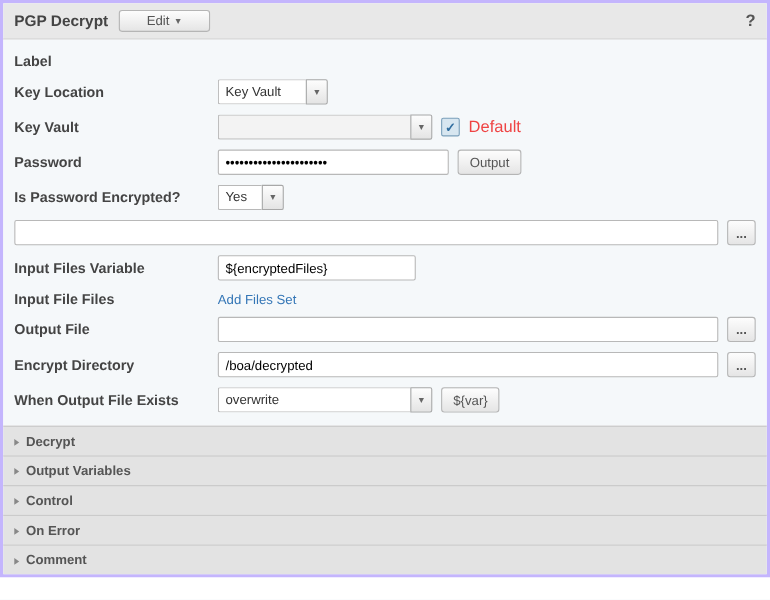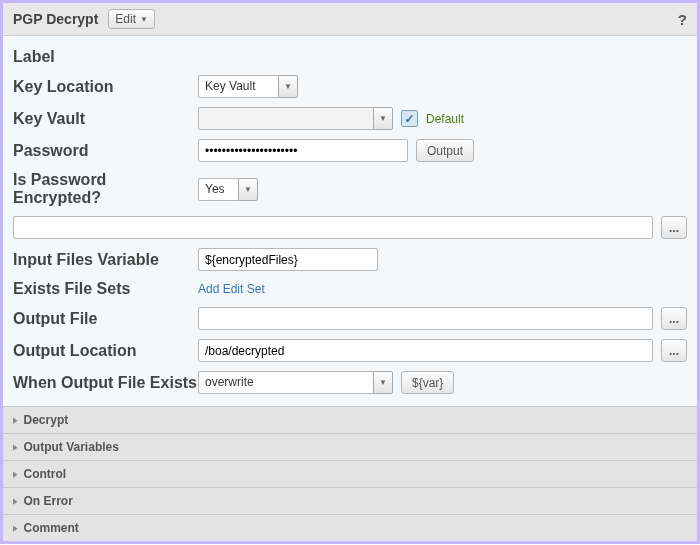--- a/index.html
+++ b/index.html
@@ -1,34 +1,34 @@
 <!DOCTYPE html>
 <html><head>
 <meta charset="utf-8">
 <style>
 * { box-sizing: border-box; margin: 0; padding: 0; }
 body { font-family: "Segoe UI", Tahoma, Arial, sans-serif; font-size: 12px; color: #333; background: #fff; width: 700px; }
 .panel { border: 3px solid #c4b5fd; margin: 0; }
 .header { background: #e8e8e8; border-bottom: 1px solid #cfcfcf; padding: 6px 10px; display: flex; align-items: center; }
 .header-title { font-weight: bold; font-size: 14px; color: #444; margin-right: 10px; }
-.edit-btn { background: linear-gradient(#fdfdfd, #e5e5e5); border: 1px solid #b5b5b5; border-radius: 3px; padding: 2px 6px; display: flex; align-items: center; gap: 4px; cursor: pointer; font-size: 12px; color: #555; }
+.edit-btn { background: linear-gradient(#fdfdfd, #e5e5e5); border: 1px solid #b5b5b5; border-radius: 3px; padding: 2px 24px; display: flex; align-items: center; gap: 4px; cursor: pointer; font-size: 12px; color: #555; }
 .help-icon { margin-left: auto; font-weight: bold; color: #555; font-size: 15px; cursor: pointer; }
 .form { padding: 12px 10px; background: #f5f8fa; }
 .row { display: flex; align-items: center; margin-bottom: 9px; }
-.row-label { width: 185px; font-size: 16px; color: #444; font-weight: bold; }
+.row-label { width: 185px; font-size: 13px; color: #444; font-weight: bold; }
 .row-controls { display: flex; align-items: center; gap: 8px; flex: 1; }
 input[type=text], input[type=password] { border: 1px solid #b8b8b8; border-radius: 2px; padding: 3px 6px; font-size: 12px; height: 23px; background: #fff; font-family: inherit; }
 .select { display: flex; }
 .select-field { border: 1px solid #b8b8b8; border-right: none; border-radius: 2px 0 0 2px; padding: 3px 6px; height: 23px; background: #fff; font-size: 12px; }
 .select-field.ro { background: #f3f3f3; }
 .select-arrow { border: 1px solid #a8a8a8; border-radius: 0 2px 2px 0; background: linear-gradient(#fdfdfd, #e4e4e4); width: 20px; height: 23px; display: flex; align-items: center; justify-content: center; cursor: pointer; }
 .btn { background: linear-gradient(#fdfdfd, #e5e5e5); border: 1px solid #b5b5b5; border-radius: 3px; padding: 3px 10px; font-size: 12px; color: #555; cursor: pointer; height: 23px; }
 .browse-btn { width: 26px; padding: 0; font-weight: bold; text-align: center; }
 .checkbox { width: 17px; height: 17px; border: 1px solid #7a9fba; border-radius: 2px; background: #d7e6f0; display: inline-flex; align-items: center; justify-content: center; color: #2f6d9f; font-weight: bold; font-size: 12px; }
-.check-label { font-size: 12px; color: #4d7c0f; }
+.check-label { font-size: 15px; color: #ef4444; }
 .link { color: #3476b6; font-size: 12px; cursor: pointer; }
 .acc-row { background: #e3e3e3; border-top: 1px solid #c8c8c8; padding: 6px 10px; display: flex; align-items: center; gap: 6px; cursor: pointer; }
 .acc-row span.lbl { font-size: 12px; color: #555; font-weight: bold; }
 .tri { font-size: 9px; color: #888; display: inline-block; transform: scaleY(1.4); }
 .dd-tri { font-size: 8px; color: #666; }
 </style>
 </head>
 <body>
 
 <div class="panel">
@@ -102,36 +102,36 @@
     </div>
 
     <div class="row">
       <div class="row-label">Input Files Variable</div>
       <div class="row-controls">
         <input type="text" style="width: 180px;" value="${encryptedFiles}">
       </div>
     </div>
 
     <div class="row">
-      <div class="row-label">Exists File Sets</div>
+      <div class="row-label">Input File Files</div>
       <div class="row-controls">
-        <span class="link">Add Edit Set</span>
+        <span class="link">Add Files Set</span>
       </div>
     </div>
 
     <div class="row">
       <div class="row-label">Output File</div>
       <div class="row-controls">
         <input type="text" style="flex: 1 1 0%;" value="">
         <button class="btn browse-btn">...</button>
       </div>
     </div>
 
     <div class="row">
-      <div class="row-label">Output Location</div>
+      <div class="row-label">Encrypt Directory</div>
       <div class="row-controls">
         <input type="text" style="flex: 1 1 0%;" value="/boa/decrypted">
         <button class="btn browse-btn">...</button>
       </div>
     </div>
 
     <div class="row" style="margin-bottom:0">
       <div class="row-label">When Output File Exists</div>
       <div class="row-controls">
         <div class="select">

